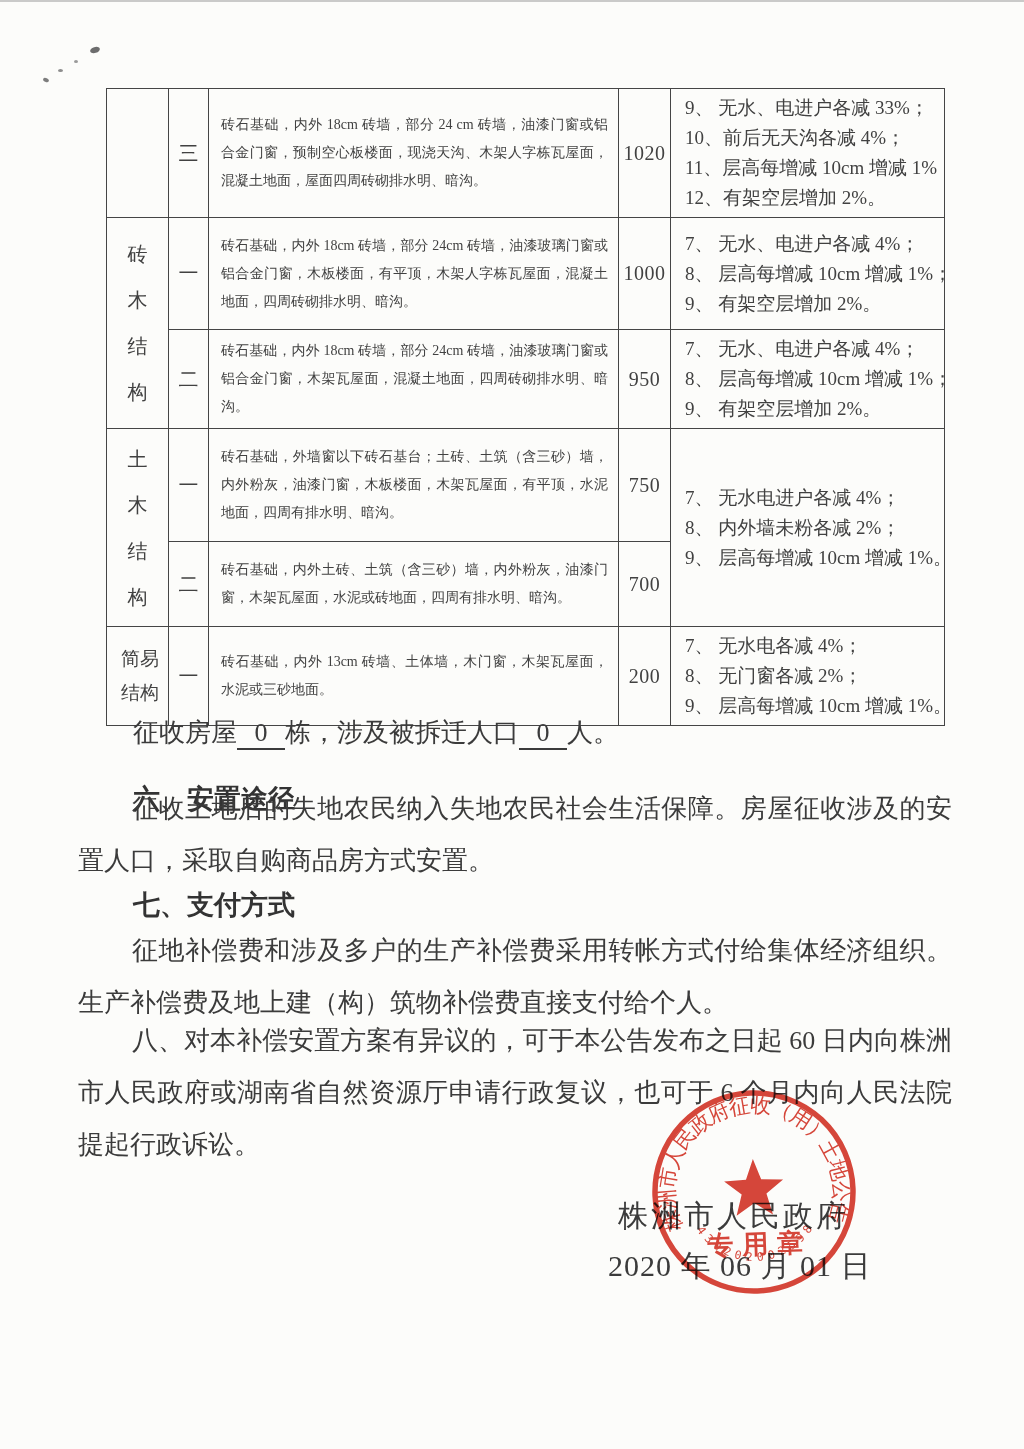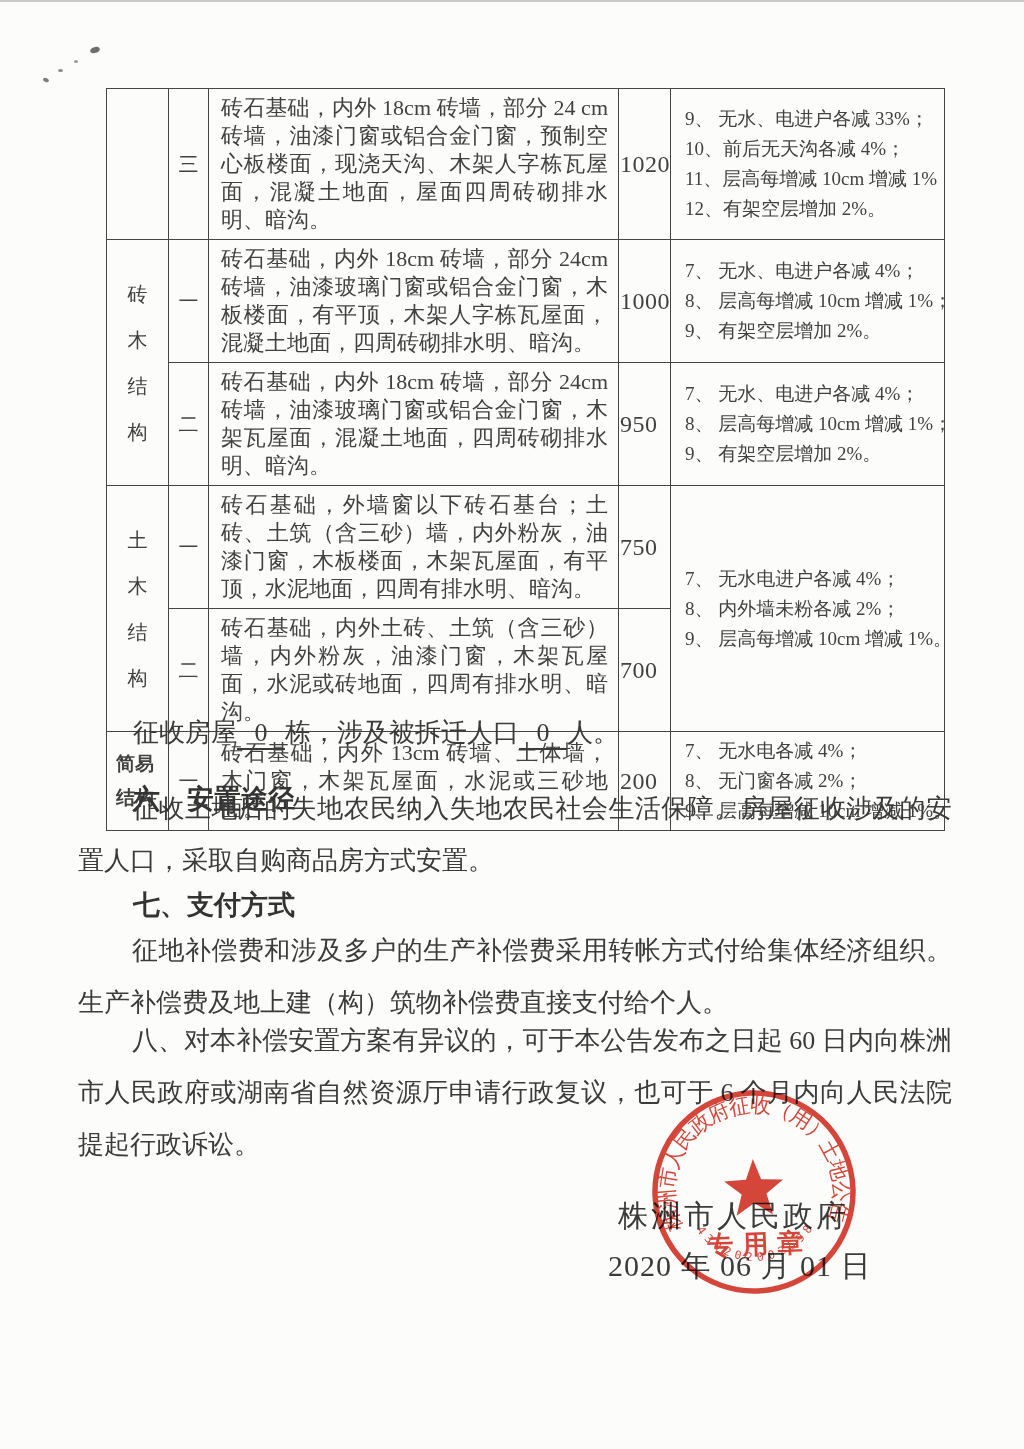--- a/index.html
+++ b/index.html
@@ -34,32 +34,32 @@
     border:1.5px solid #454545;
     vertical-align:middle;
     overflow:hidden;
   }
   td.struct{
     text-align:center;padding:0 19px;
     word-break:break-all;line-break:anywhere;
     font-size:20px;line-height:2.3;margin-left:12px;
   }
   td.struct2{
-    text-align:left;padding:0 9px;
+    text-align:right;padding:0 9px;
     word-break:break-all;line-break:anywhere;
-    font-size:19px;line-height:1.8;font-weight:bold;
+    font-size:19px;line-height:1.8;
   }
   td.grade{text-align:center;font-size:20px;padding:0;}
   td.desc{
     padding:5px 10px 5px 12px;
-    font-size:22px;line-height:28px;
+    font-size:14px;line-height:28px;
     text-align:justify;
     margin-left:8px;
   }
-  td.val{text-align:left;font-size:24px;letter-spacing:.5px;}
+  td.val{text-align:center;font-size:20px;letter-spacing:.5px;}
   td.adj{padding:4px 4px 4px 14px;font-size:19px;}
   td.adj div{line-height:30px;white-space:nowrap;}
 
   
   .census{
     position:absolute;left:78px;top:716px;width:880px;
     font-size:26px;line-height:34px;text-indent:55px;
   }
   .zero-u{
     display:inline-block;min-width:48px;text-align:center;text-indent:0;

